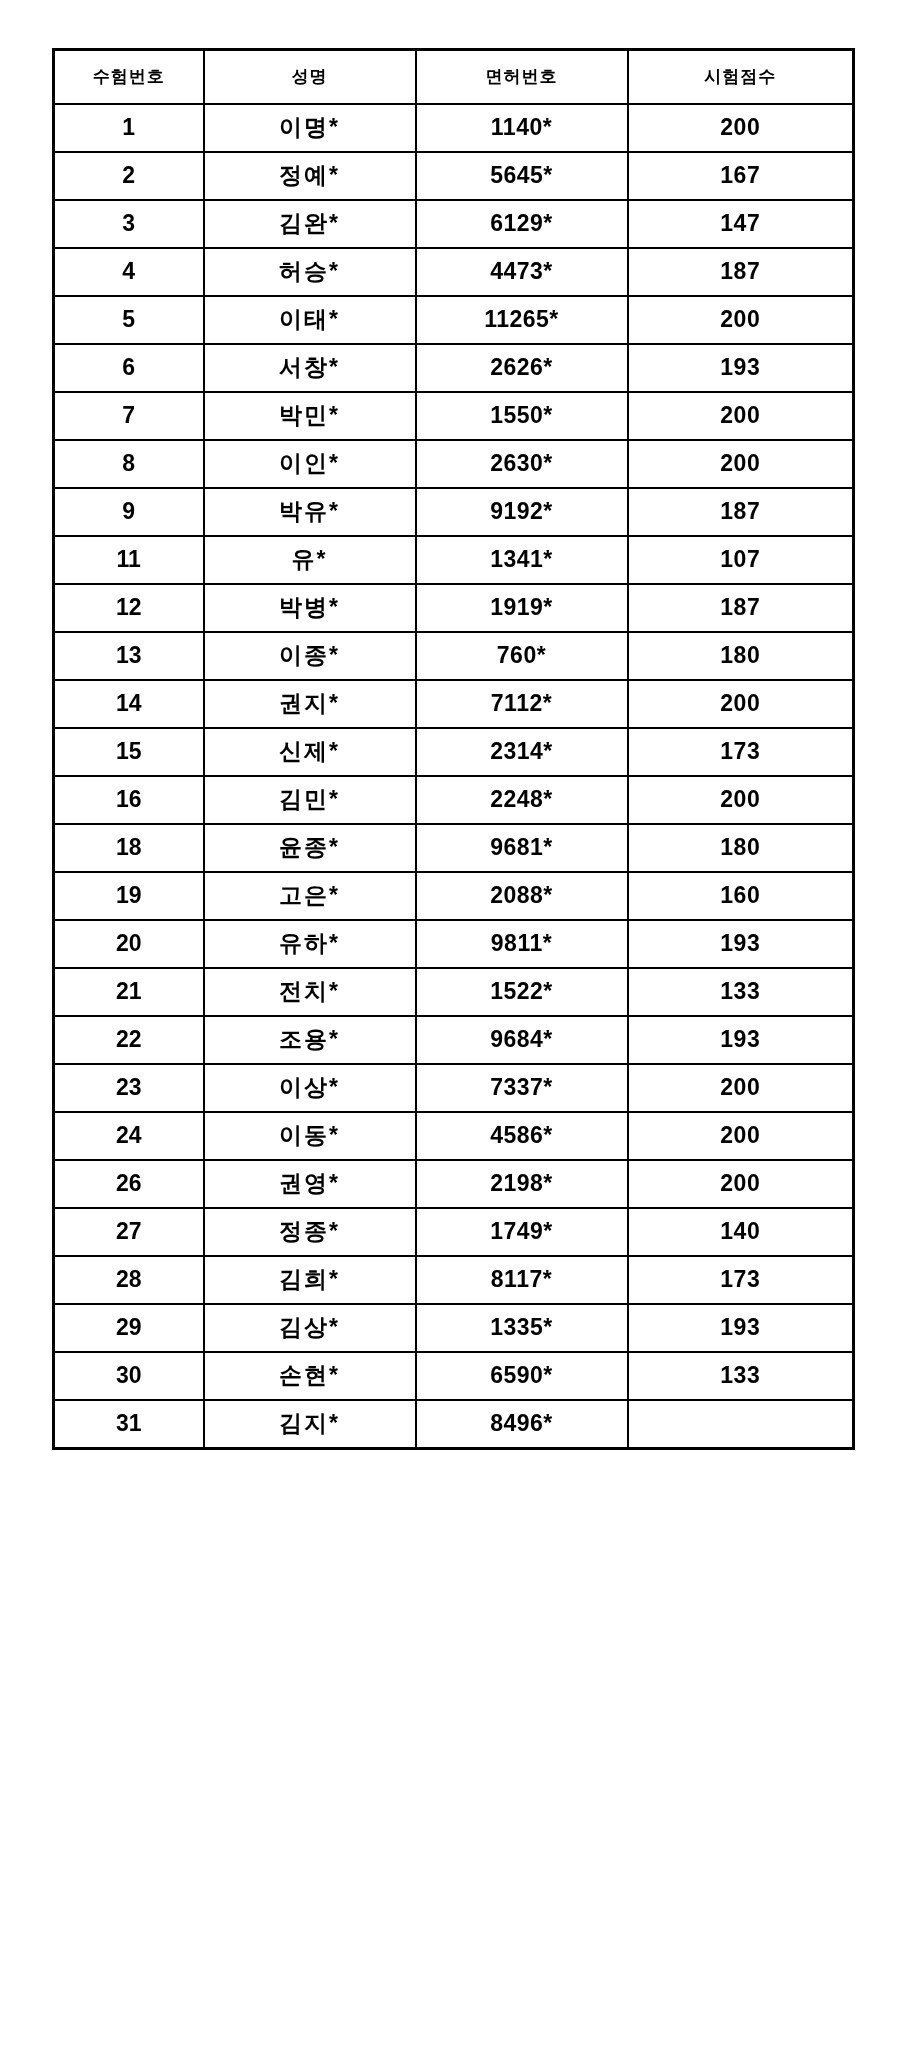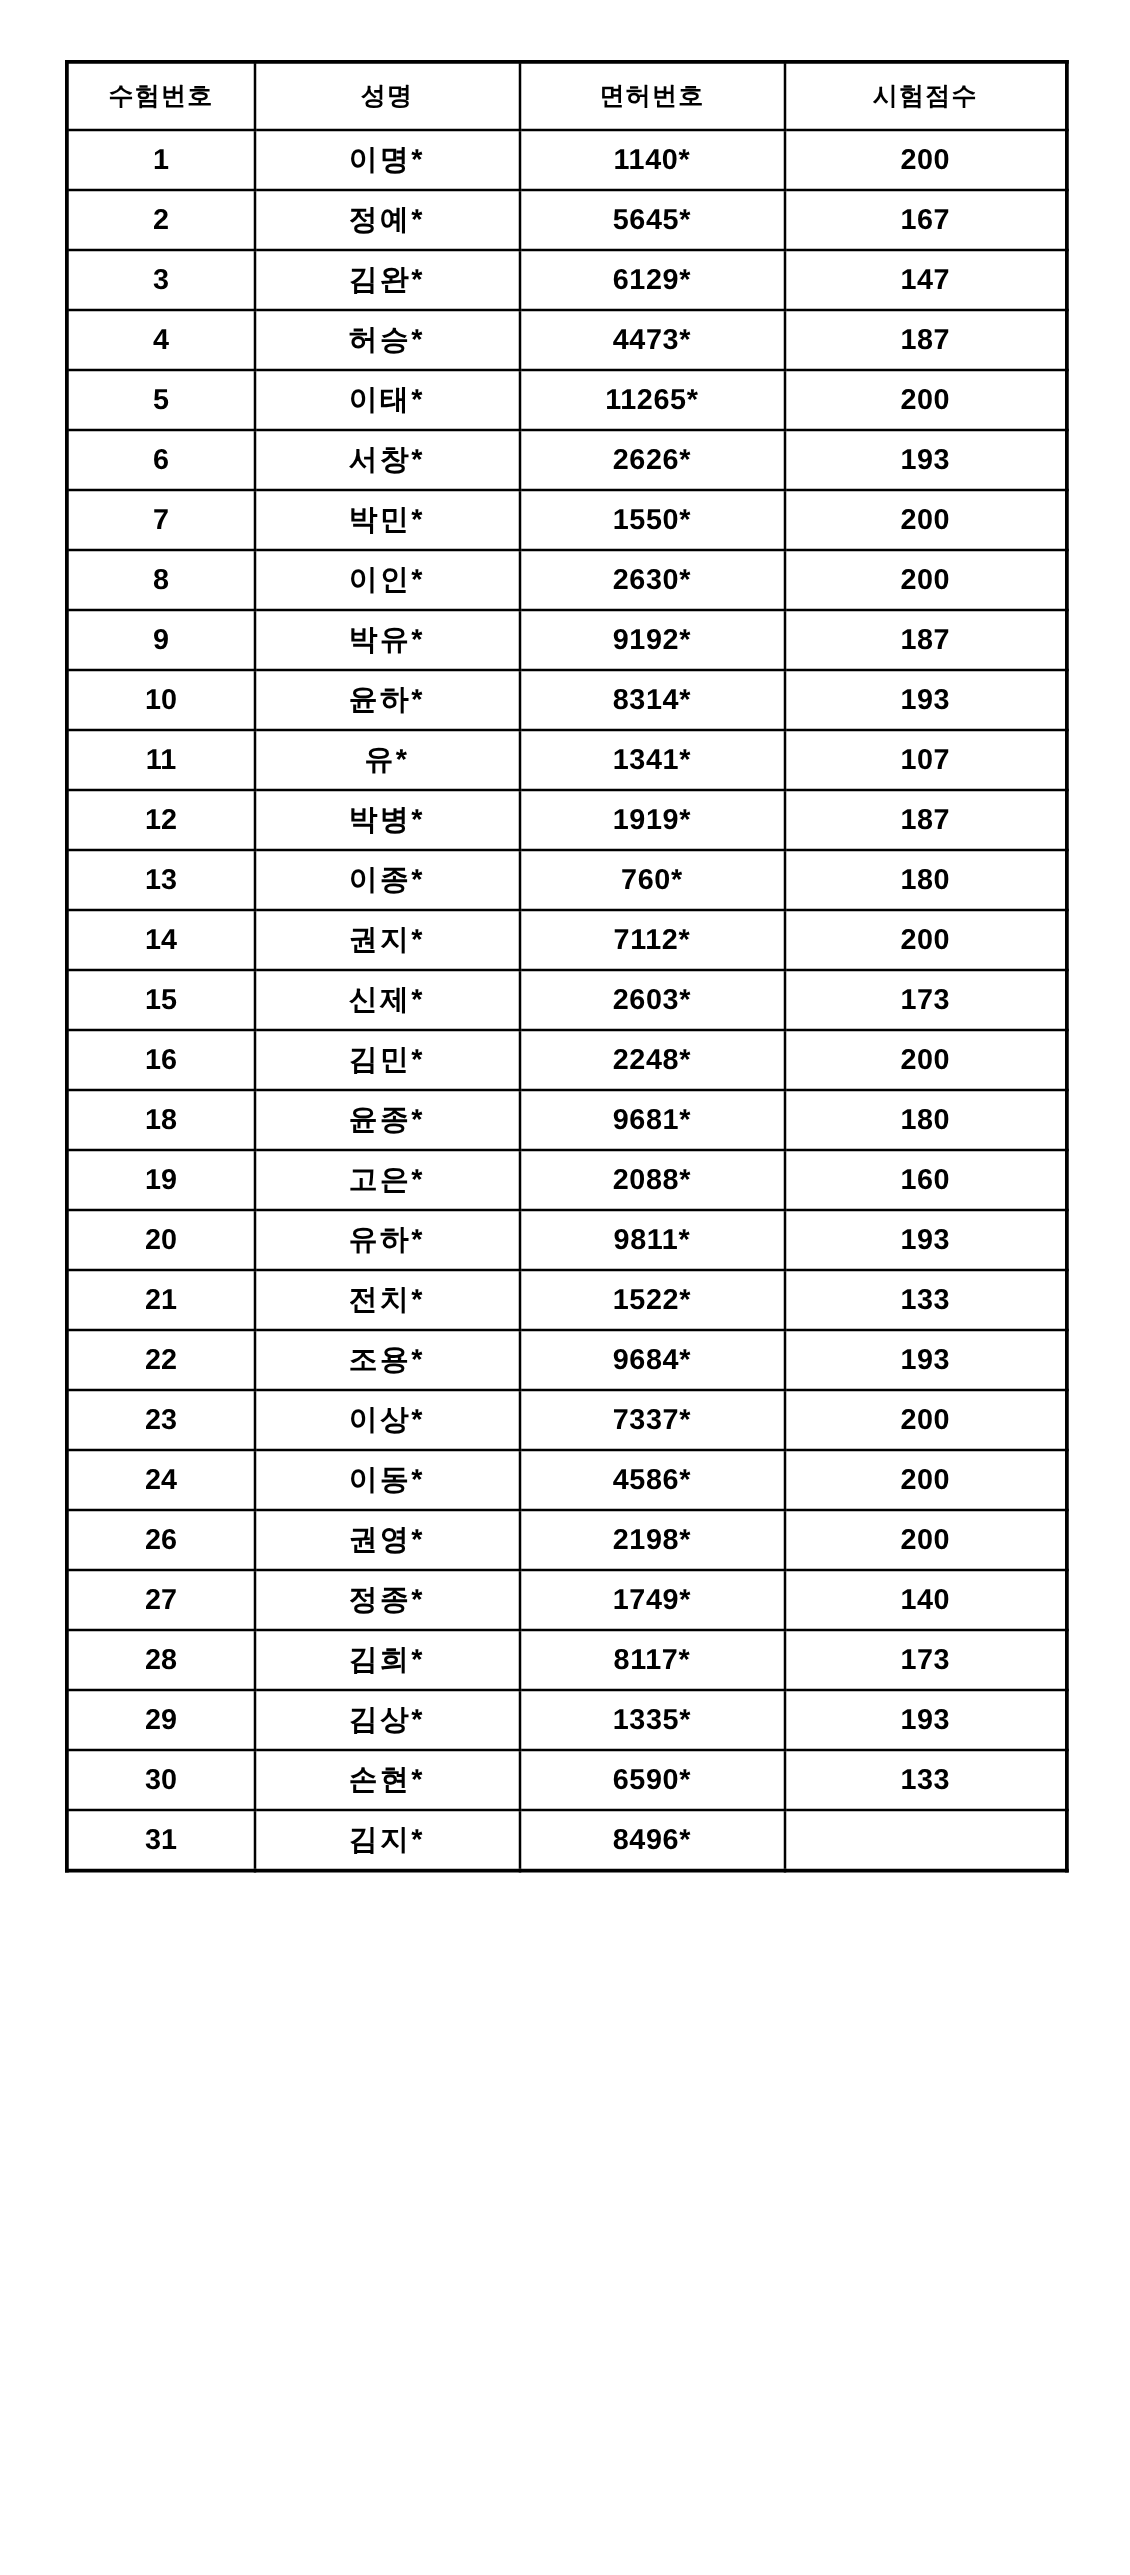--- a/index.html
+++ b/index.html
@@ -40,21 +40,21 @@
     text-align: center;
     vertical-align: middle;
     height: 46px;
     padding: 0 4px;
     font-weight: bold;
     font-size: 23px;
     line-height: 1.1;
     letter-spacing: 0.5px;
   }
   table.result-table thead th {
-    font-size: 20px;
+    font-size: 17px;
     height: 52px;
     letter-spacing: 1px;
   }
   table.result-table td.cell-num {
     font-size: 23px;
     letter-spacing: 0;
   }
   table.result-table td.cell-name {
     letter-spacing: 2px;
   }
@@ -134,26 +134,20 @@
           <td class="cell-lic">2630*</td>
           <td class="cell-score">200</td>
         </tr>
         <tr>
           <td class="cell-num">9</td>
           <td class="cell-name">박유*</td>
           <td class="cell-lic">9192*</td>
           <td class="cell-score">187</td>
         </tr>
         <tr>
-          <td class="cell-num">10</td>
-          <td class="cell-name">윤하*</td>
-          <td class="cell-lic">8314*</td>
-          <td class="cell-score">193</td>
-        </tr>
-        <tr>
           <td class="cell-num">11</td>
           <td class="cell-name">유*</td>
           <td class="cell-lic">1341*</td>
           <td class="cell-score">107</td>
         </tr>
         <tr>
           <td class="cell-num">12</td>
           <td class="cell-name">박병*</td>
           <td class="cell-lic">1919*</td>
           <td class="cell-score">187</td>
@@ -166,21 +160,21 @@
         </tr>
         <tr>
           <td class="cell-num">14</td>
           <td class="cell-name">권지*</td>
           <td class="cell-lic">7112*</td>
           <td class="cell-score">200</td>
         </tr>
         <tr>
           <td class="cell-num">15</td>
           <td class="cell-name">신제*</td>
-          <td class="cell-lic">2603*</td>
+          <td class="cell-lic">2314*</td>
           <td class="cell-score">173</td>
         </tr>
         <tr>
           <td class="cell-num">16</td>
           <td class="cell-name">김민*</td>
           <td class="cell-lic">2248*</td>
           <td class="cell-score">200</td>
         </tr>
         <tr>
           <td class="cell-num">18</td>

